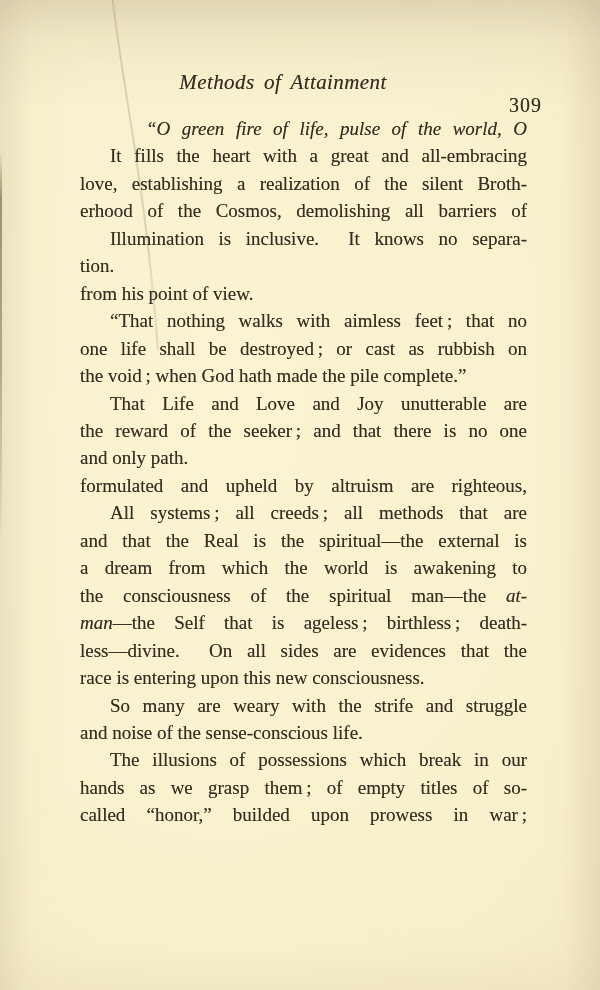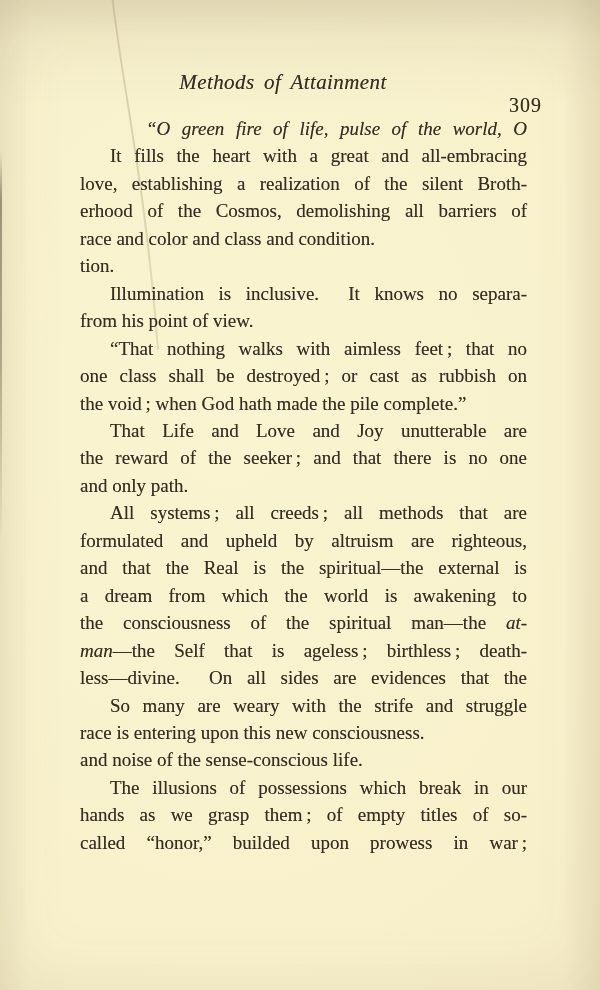--- a/index.html
+++ b/index.html
@@ -56,38 +56,37 @@
   <div class="header-row">
     <div class="running-title">Methods of Attainment</div>
     <div class="folio">309</div>
   </div>
 
   <div class="text-column">
       <div class="line indent italic"><span>“O green fire of life, pulse of the world, O</span></div>
       <div class="line indent"><span>It fills the heart with a great and all-embracing</span></div>
       <div class="line"><span>love, establishing a realization of the silent Broth-</span></div>
       <div class="line"><span>erhood of the Cosmos, demolishing all barriers of</span></div>
-      <div class="line last"><span>race and color and class and condition.</span></div>
+      <div class="line indent"><span>Illumination is inclusive.&nbsp; It knows no separa-</span></div>
       <div class="line last"><span>tion.</span></div>
-      <div class="line indent"><span>Illumination is inclusive.&nbsp; It knows no separa-</span></div>
       <div class="line last"><span>from his point of view.</span></div>
       <div class="line indent"><span>“That nothing walks with aimless feet ; that no</span></div>
-      <div class="line"><span>one class shall be destroyed ; or cast as rubbish on</span></div>
+      <div class="line"><span>one life shall be destroyed ; or cast as rubbish on</span></div>
       <div class="line last"><span>the void ; when God hath made the pile complete.”</span></div>
       <div class="line indent"><span>That Life and Love and Joy unutterable are</span></div>
       <div class="line"><span>the reward of the seeker ; and that there is no one</span></div>
       <div class="line last"><span>and only path.</span></div>
+      <div class="line"><span>formulated and upheld by altruism are righteous,</span></div>
       <div class="line indent"><span>All systems ; all creeds ; all methods that are</span></div>
-      <div class="line"><span>formulated and upheld by altruism are righteous,</span></div>
       <div class="line"><span>and that the Real is the spiritual—the external is</span></div>
       <div class="line"><span>a dream from which the world is awakening to</span></div>
       <div class="line"><span>the consciousness of the spiritual man—the </span><i>at-</i></div>
       <div class="line"><i>man</i><span>—the Self that is ageless ; birthless ; death-</span></div>
       <div class="line"><span>less—divine.&nbsp; On all sides are evidences that the</span></div>
+      <div class="line last"><span>race is entering upon this new consciousness.</span></div>
       <div class="line indent"><span>So many are weary with the strife and struggle</span></div>
-      <div class="line last"><span>race is entering upon this new consciousness.</span></div>
       <div class="line last"><span>and noise of the sense-conscious life.</span></div>
       <div class="line indent"><span>The illusions of possessions which break in our</span></div>
       <div class="line"><span>hands as we grasp them ; of empty titles of so-</span></div>
       <div class="line"><span>called “honor,” builded upon prowess in war ;</span></div>
     </div>
 
 </div>
 
 </body></html>

